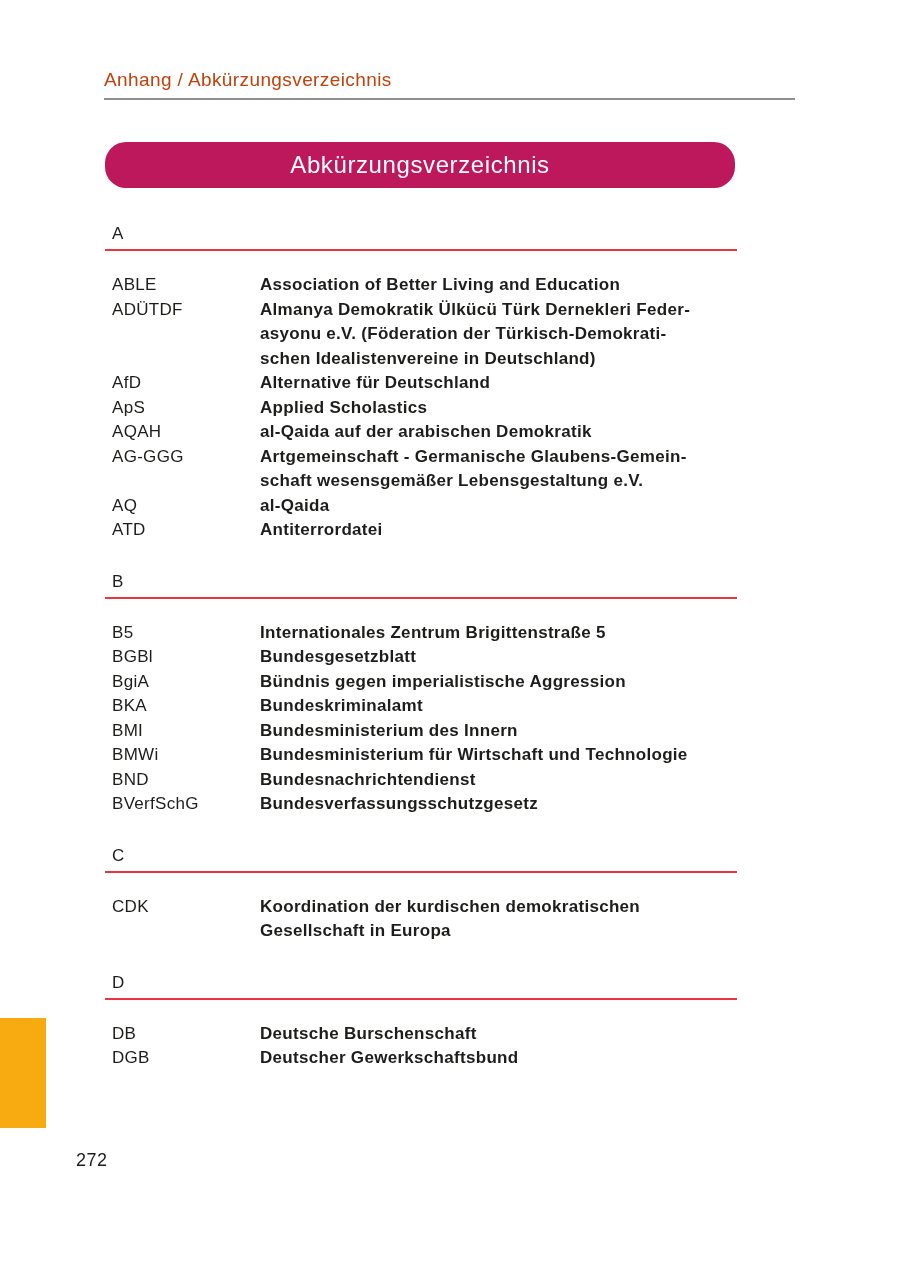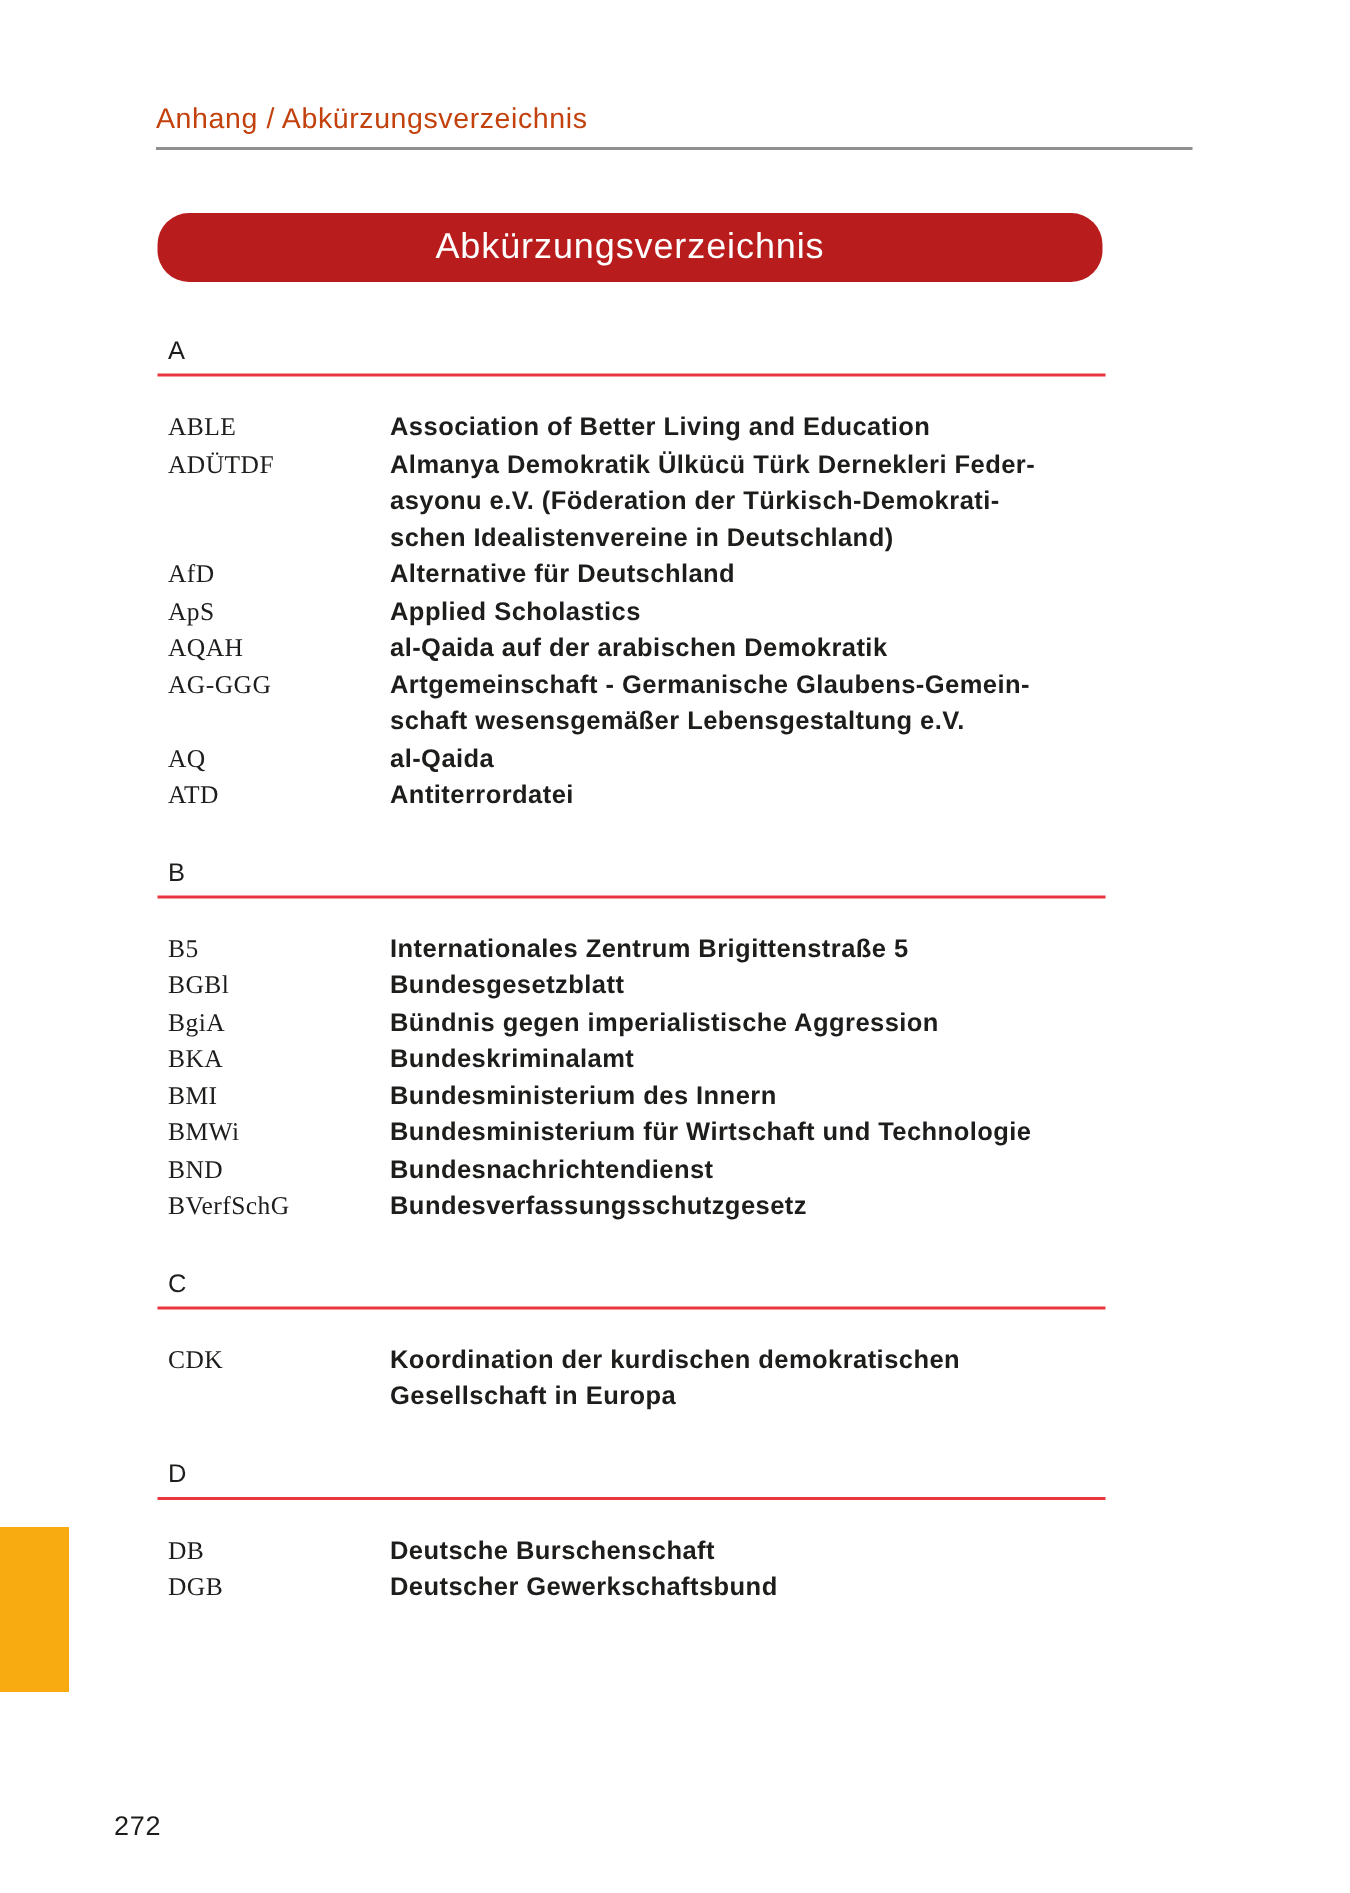--- a/index.html
+++ b/index.html
@@ -32,40 +32,40 @@
   }
   .letter-section { margin-bottom: 27px; }
   .section-letter {
     font-size: 17px; line-height: 24px; padding-left: 7px;
     letter-spacing: 0.4px; color: #1d1d1b;
   }
   .section-rule { height: 2px; margin: 3px 0 22px 0; }
   .entry-row { display: flex; }
   .abbr {
     flex: none; width: 155px; padding-left: 7px;
-    font-size: 17px; line-height: 24.5px; letter-spacing: 0.3px; font-family: Liberation Serif, serif;
+    font-size: 17px; line-height: 24.5px; letter-spacing: 0.3px;
   }
   .def { flex: 1; font-size: 17px; line-height: 24.5px; letter-spacing: 0.3px; }
   .def-line { white-space: nowrap; font-weight: bold; }
   .edge-tab {
     position: absolute; left: 0; top: 1018px;
     width: 46px; height: 110px;
   }
   .page-number {
-    position: absolute; left: 76px; top: 1207px;
+    position: absolute; left: 76px; top: 1150px;
     font-size: 18px; letter-spacing: 0.5px; color: #1d1d1b;
   }
 </style>
 </head>
 <body>
 
 <div class="breadcrumb">Anhang / Abkürzungsverzeichnis</div>
 <div class="header-rule" style="background: rgb(143, 143, 143);"></div>
 
-<div class="banner" style="background: #b91c1c; border-radius: 21px;">
+<div class="banner" style="background: #be185d; border-radius: 21px;">
   <span class="banner-title">Abkürzungsverzeichnis</span>
 </div>
 
 <div class="content" id="sections">
     <section class="letter-section">
       <div class="section-letter">A</div>
       <div class="section-rule" style="background: rgb(233, 53, 63);"></div>
       <div class="entry-row">
         <div class="abbr">ABLE</div>
         <div class="def">

